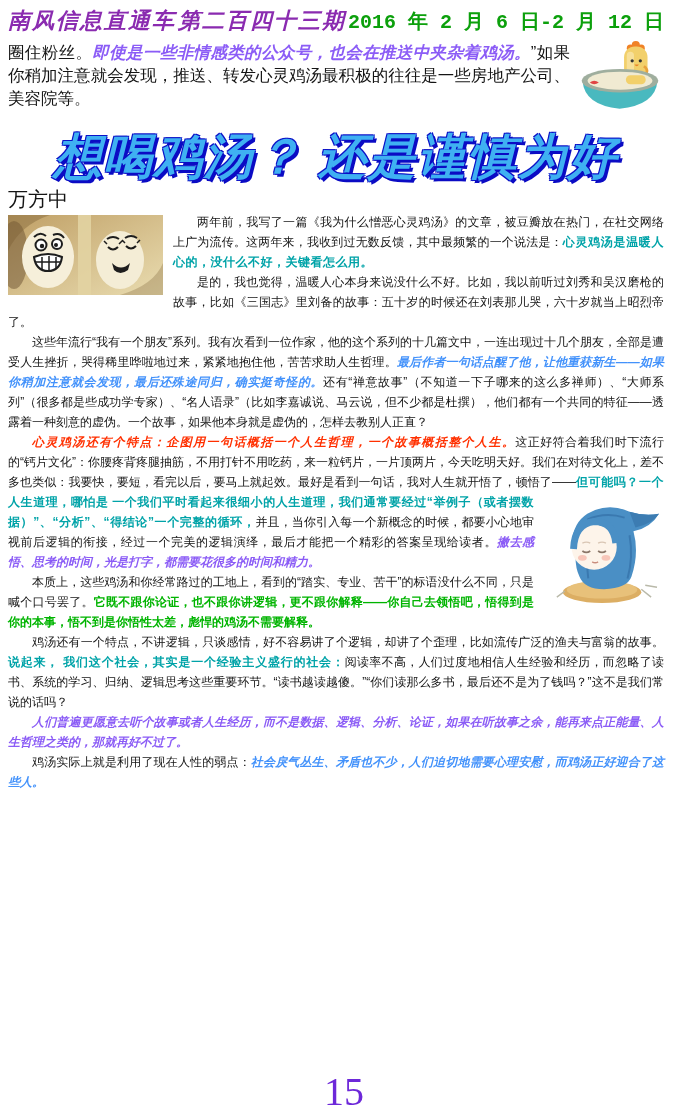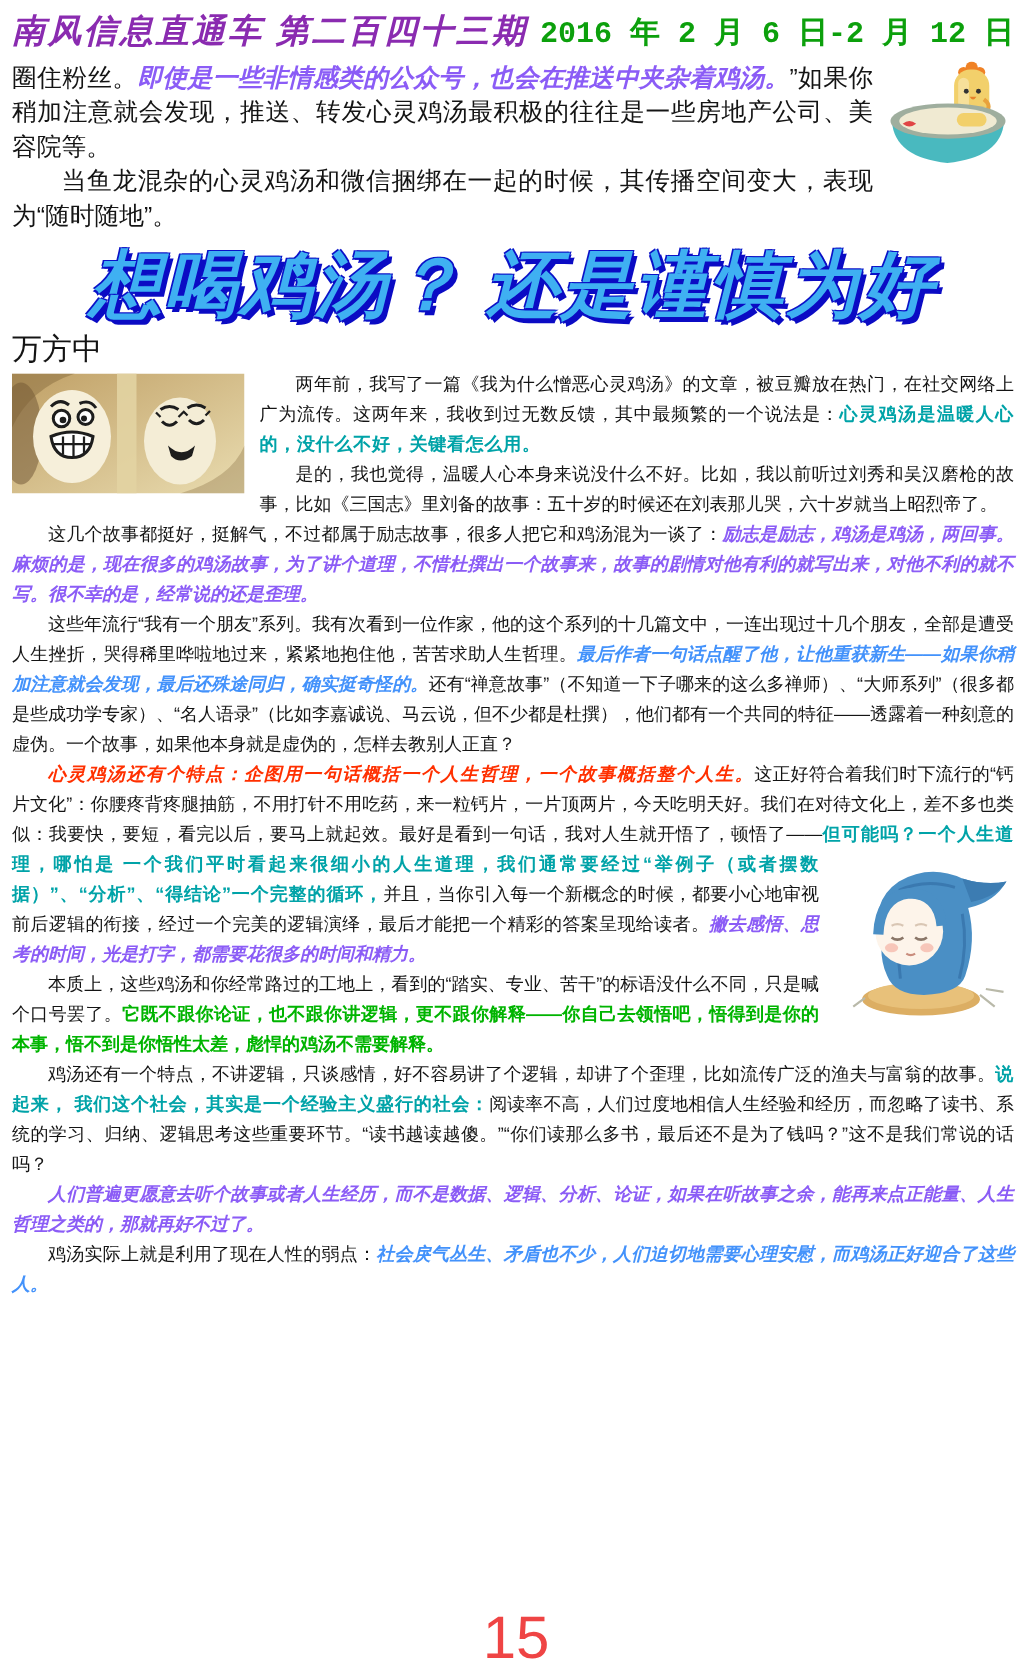--- a/index.html
+++ b/index.html
@@ -1,45 +1,45 @@
 <!DOCTYPE html>
 <html><head>
 <meta charset="utf-8">
 <style>
   html,body{margin:0;padding:0;background:#888;}
   .page{position:relative;width:688px;height:1120px;margin:0 auto;background:#ffffff;
-        box-sizing:border-box;padding:6px 12px 0 8px;overflow:hidden;
+        box-sizing:border-box;padding:6px 24px 0 8px;overflow:hidden;
         font-family:"Liberation Sans",sans-serif;color:#141414;}
   header{display:flex;justify-content:space-between;align-items:baseline;margin:0 0 5px 0;}
   .masthead,.issue{color:#8A2BB0;font-size:22px;font-weight:800;font-style:italic;
         font-family:"Liberation Serif",serif;letter-spacing:2px;}
   .date{color:#0CA00C;font-size:20px;font-weight:800;font-family:Liberation Mono, monospace;}
   .para{margin:0;text-align:justify;font-size:12px;line-height:20px;}
   .intro .para{font-size:16.5px;line-height:23px;}
   .ind{text-indent:2em;}
   .green-para{font-size:13.5px;line-height:17px;}
   .run-k{color:#141414;}
   .run-p{color:#8b5cf6;font-style:italic;font-weight:600;}
   .run-g{color:#00A651;font-style:italic;font-weight:600;}
   .run-t{color:#00A3A8;font-weight:700;letter-spacing:.5px;}
   .run-b{color:#4392FB;font-style:italic;font-weight:600;}
   .run-r{color:#FF3000;font-weight:700;font-style:italic;letter-spacing:1px;}
   .run-G{color:#00B400;font-weight:700;}
-  h1.article-title{margin:4px 0 0 0;text-align:center;font-size:48px;line-height:62px;
+  h1.article-title{margin:16px 0 0 0;text-align:center;font-size:48px;line-height:62px;
         font-weight:800;font-style:italic;letter-spacing:2px;color:#3FB0F2;
         font-family:"Liberation Serif",serif;
         text-shadow:3px 3px 0 #0B0BC4,-1px -1px 0 #0B12C8,1px -1px 0 #0B12C8,
                     -1px 1px 0 #0B12C8,1px 1px 0 #0B12C8;}
   .author{text-align:left;font-size:20px;line-height:22px;padding-right:10px;margin-bottom:2px;}
   .img-chicken{float:right;width:88px;height:74px;margin:0 0 2px 6px;}
   .img-eggs{float:left;width:155px;height:80px;margin:3px 10px 2px 0;}
   .img-baby{float:right;width:122px;height:110px;margin:2px 0 2px 8px;}
   .img-chicken svg,.img-eggs svg,.img-baby svg{width:100%;height:100%;display:block;}
   .pagenum{position:absolute;left:0;right:0;bottom:6px;text-align:center;
-        font-size:40px;line-height:44px;color:#ef4444;}
+        font-size:40px;line-height:44px;color:#6d28d9;font-family:Liberation Serif, serif;}
 </style>
 </head>
 <body>
 
 <div class="page">
 
   <header>
     <span class="masthead">南风信息直通车</span>
     <span class="issue">第二百四十三期</span>
     <span class="date">2016 年 2 月 6 日-2 月 12 日</span>
@@ -57,21 +57,20 @@
             <circle cx="70" cy="22" r="1.8" fill="#333"></circle>
       <path d="M63.5 26 q2.5 4 5 0 z" fill="#E8832A"></path>
       <path d="M74 28 q7 5 0 11" stroke="#E8A23C" stroke-width="3" fill="none"></path>
       <path d="M6 44 Q8 71 47 75 Q87 71 89 44 Z" fill="#49B9BF"></path>
       <ellipse cx="47.5" cy="44" rx="42.5" ry="13" fill="#9FAE9E"></ellipse>
       <ellipse cx="47.5" cy="44" rx="36" ry="10" fill="#F0EAD2"></ellipse>
       <path d="M14 46 q5 -4 10 0 q-5 4 -10 0" fill="#E04545"></path>
       <rect x="54" y="38" width="22" height="10" rx="5" fill="#F2D06B"></rect>
     </svg>
         </span><span class="run-k">圈住粉丝。</span><span class="run-p">即使是一些非情感类的公众号，也会在推送中夹杂着鸡汤。</span><span class="run-k">”如果你稍加注意就会发现，推送、转发心灵鸡汤最积极的往往是一些房地产公司、美容院等。</span></p>
-    <p class="para ind"><span class="run-k">当鱼龙混杂的心灵鸡汤和微信捆绑在一起的时候，其传播空间变大，表现为“随时随地”。</span></p>
   </section>
 
   <h1 class="article-title">想喝鸡汤？ 还是谨慎为好</h1>
   <div class="author">万方中</div>
 
   <section class="bodytext">
     <p class="para ind"><span class="img-eggs">
           <svg viewBox="0 0 155 80">
       <defs>
               <linearGradient id="sep" x1="0" y1="0" x2="1" y2="1">
@@ -94,21 +93,20 @@
       <path d="M26 42 q14 -6 28 0 q-2 14 -14 14 q-12 0 -14 -14 z" fill="#FFF" stroke="#1D1D1D" stroke-width="2"></path>
       <path d="M27 47 h26 M34 42 v12 M41 41 v14 M48 42 v11" stroke="#1D1D1D" stroke-width="1.5" fill="none"></path>
       <ellipse cx="112" cy="45" rx="24" ry="29" fill="#F4EDD6"></ellipse>
       <path d="M99 24 q6 -4 12 0 M117 23 q6 -4 12 0" stroke="#1D1D1D" stroke-width="2" fill="none"></path>
       <path d="M100 32 q5 5 10 0 M118 31 q5 5 10 0" stroke="#1D1D1D" stroke-width="2" fill="none"></path>
       <path d="M99 29 l-3 -3 M111 29 l3 -3 M117 28 l-3 -3 M129 28 l3 -3" stroke="#1D1D1D" stroke-width="1.5"></path>
       <path d="M104 48 q9 9 18 0 l-2 7 q-8 6 -14 0 z" fill="#1D1D1D"></path>
     </svg>
         </span><span class="run-k">两年前，我写了一篇《我为什么憎恶心灵鸡汤》的文章，被豆瓣放在热门，在社交网络上广为流传。这两年来，我收到过无数反馈，其中最频繁的一个说法是：</span><span class="run-t">心灵鸡汤是温暖人心的，没什么不好，关键看怎么用。</span></p>
     <p class="para ind"><span class="run-k">是的，我也觉得，温暖人心本身来说没什么不好。比如，我以前听过刘秀和吴汉磨枪的故事，比如《三国志》里刘备的故事：五十岁的时候还在刘表那儿哭，六十岁就当上昭烈帝了。</span></p>
-    <p class="para ind"><span class="run-k">这几个故事都挺好，挺解气，不过都属于励志故事，很多人把它和鸡汤混为一谈了：</span><span class="run-p">励志是励志，鸡汤是鸡汤，两回事。麻烦的是，现在很多的鸡汤故事，为了讲个道理，不惜杜撰出一个故事来，故事的剧情对他有利的就写出来，对他不利的就不写。很不幸的是，经常说的还是歪理。</span></p>
     <p class="para ind"><span class="run-k">这些年流行“我有一个朋友”系列。我有次看到一位作家，他的这个系列的十几篇文中，一连出现过十几个朋友，全部是遭受人生挫折，哭得稀里哗啦地过来，紧紧地抱住他，苦苦求助人生哲理。</span><span class="run-b">最后作者一句话点醒了他，让他重获新生——如果你稍加注意就会发现，最后还殊途同归，确实挺奇怪的。</span><span class="run-k">还有“禅意故事”（不知道一下子哪来的这么多禅师）、“大师系列”（很多都是些成功学专家）、“名人语录”（比如李嘉诚说、马云说，但不少都是杜撰），他们都有一个共同的特征——透露着一种刻意的虚伪。一个故事，如果他本身就是虚伪的，怎样去教别人正直？</span></p>
     <p class="para ind"><span class="run-r">心灵鸡汤还有个特点：企图用一句话概括一个人生哲理，一个故事概括整个人生。</span><span class="run-k">这正好符合着我们时下流行的“钙片文化”：你腰疼背疼腿抽筋，不用打针不用吃药，来一粒钙片，一片顶两片，今天吃明天好。我们在对待文化上，差不多也类似：我要快，要短，看完以后，要马上就起效。最好是看到一句话，我对人生就开悟了，顿悟了——</span><span class="run-t">但可能吗？一个人生道理，哪怕是</span>
     <span class="img-baby">
           <svg viewBox="0 0 122 112">
       <ellipse cx="60" cy="100" rx="40" ry="11" fill="#DCAE63"></ellipse>
       <ellipse cx="60" cy="97.5" rx="36" ry="9" fill="#E8C17A"></ellipse>
       <path d="M22 99 l-8 6 M100 97 l10 8 M104 93 l12 2" stroke="#B9B9A9" stroke-width="1.5"></path>
       <path d="M33 64 Q24 34 45 20 Q66 8 88 18 Q104 23 118 20 Q110 34 92 38 Q98 60 90 84 Q86 96 62 97 Q42 97 37 84 Q33 76 33 64 Z" fill="#4A8FC5"></path>
       <path d="M88 18 Q104 23 118 20 Q112 30 94 34 Z" fill="#3C7CB2"></path>
       <path d="M45 26 q18 -8 38 -2 M42 42 q2 24 4 44 M88 42 q4 22 -2 44" stroke="#336FA6" stroke-width="2" fill="none" opacity=".7"></path>

